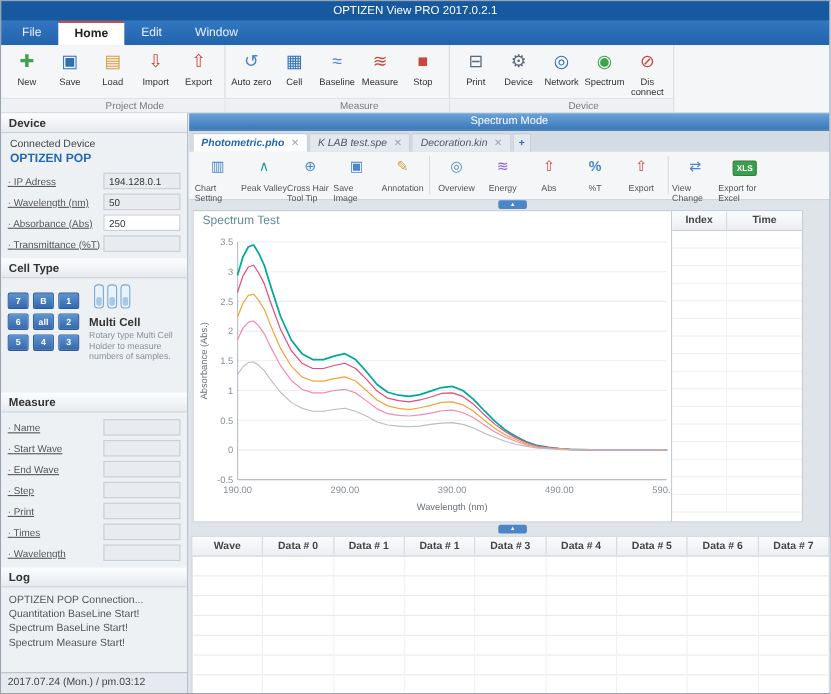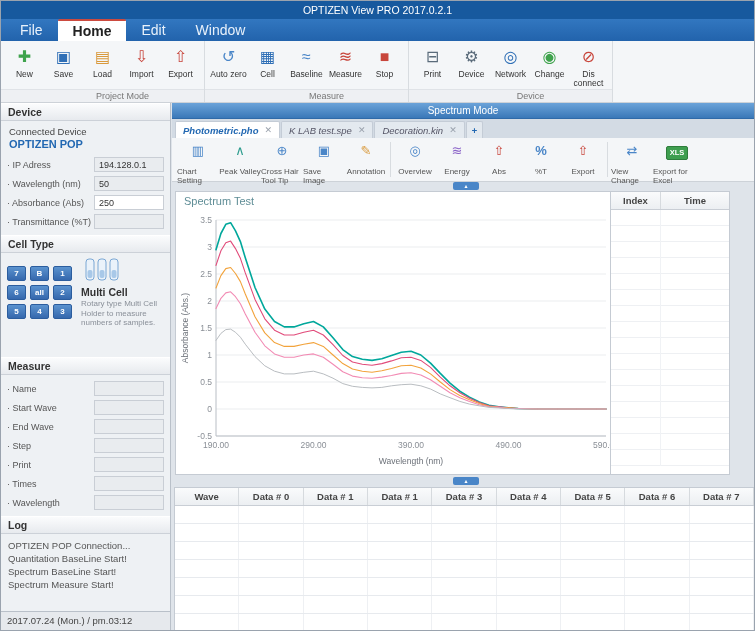--- a/index.html
+++ b/index.html
@@ -7,41 +7,41 @@
   body { font-family:"Liberation Sans","DejaVu Sans",sans-serif; font-size:11px; color:#333; }
   .app { position:relative; width:755px; height:631px; background:#dfe4ea; overflow:hidden; border:1px solid #9aa3ae; user-select:none; }
 
   
   .titlebar { position:absolute; top:0; left:0; right:0; height:18px; background:#17599e;
               display:flex; align-items:center; justify-content:center; color:#fff; font-size:10.5px; }
 
   
   .menubar { position:absolute; top:18px; left:0; right:0; height:22px;
              background:linear-gradient(#3277c0,#2263ac); display:flex; align-items:flex-end; padding-left:4px; }
-  .mitem { height:22px; padding:0 15px; display:flex; align-items:center; color:#e8f1fb; font-size:14px; cursor:default; }
+  .mitem { height:22px; padding:0 15px; display:flex; align-items:center; color:#e8f1fb; font-size:11px; cursor:default; }
   .mitem.active { background:#fff; color:#222; border-top:2px solid #cc4a3f; border-radius:2px 2px 0 0; font-weight:bold; }
 
   
   .ribbon { position:absolute; top:40px; left:0; right:0; height:62px; background:#f4f6f8; border-bottom:1px solid #cdd2d8; display:flex; }
   .rgroup { display:flex; flex-direction:column; border-right:1px solid #d8dce0; }
   .rbuttons { display:flex; height:48px; padding:2px 4px; }
   .rbtn { width:39px; display:flex; flex-direction:column; align-items:center; justify-content:flex-start; padding-top:3px; cursor:pointer; }
   .ric { width:22px; height:22px; font-size:16px; line-height:22px; text-align:center; }
   .rlab { font-size:8.5px; color:#333; text-align:center; line-height:9px; margin-top:2px; }
   .rglabel { height:13px; text-align:center; font-size:9px; color:#777; background:#eef0f3; border-top:1px solid #e0e3e7; line-height:13px;padding-left:40px; }
 
   
   .sidebar { position:absolute; top:102px; left:0; width:170px; bottom:19px; background:#eef1f4; border-right:1px solid #b9c0c9; overflow:hidden; }
   .sech { height:18px; background:linear-gradient(#fbfcfd,#e7eaee); border-top:1px solid #fff; border-bottom:1px solid #ccd1d8;
           font-weight:bold; font-size:10.5px; color:#333; padding-left:7px; line-height:17px; }
   .secbody { padding:4px 6px; }
   .conlabel { font-size:9.5px; color:#444; margin:1px 0 1px 2px; }
   .devname { font-size:11px; font-weight:bold; color:#2268b2; margin:0 0 5px 2px; }
   .frow { display:flex; align-items:center; justify-content:space-between; height:19px; }
-  .flab { font-size:9px; color:#555; white-space:nowrap; }
+  .flab { font-size:9px; color:#555; white-space:nowrap;text-decoration:underline; }
   .flab::before { content:"· "; }
   .finput { width:70px; height:15px; font-size:9px; padding:0 4px; border:1px solid #c9ced5;
             background:#e9ecef; color:#333; font-family:inherit; }
   .finput.editable { background:#fff; }
   .cellwrap { display:flex; padding:5px 5px 6px 6px; height:104px; }
   .cellgrid { display:grid; grid-template-columns:repeat(3,19px); grid-auto-rows:15px; gap:4px; margin-top:8px; }
   .cbtn { background:linear-gradient(#5b93cf,#3568ad); border:1px solid #2b5d9e; border-radius:2px; color:#fff;
           font-size:8px; font-weight:bold; text-align:center; line-height:13px; cursor:pointer; }
   .cellinfo { margin-left:9px; width:88px; }
   .mct { font-size:10.5px; font-weight:bold; color:#333; margin:2px 0 1px 0; }
@@ -171,21 +171,21 @@
         <div class="rbtn">
           <span class="ric" style="color:#5a6b7a">⚙</span>
           <span class="rlab">Device</span>
         </div>
         <div class="rbtn">
           <span class="ric" style="color:#2f6fb6">◎</span>
           <span class="rlab">Network</span>
         </div>
         <div class="rbtn">
           <span class="ric" style="color:#3fa34d">◉</span>
-          <span class="rlab">Change</span>
+          <span class="rlab">Spectrum</span>
         </div>
         <div class="rbtn">
           <span class="ric" style="color:#c8463c">⊘</span>
           <span class="rlab">Dis connect</span>
         </div>
       </div>
       <div class="rglabel">Device</div>
     </div>
   </div>
 

